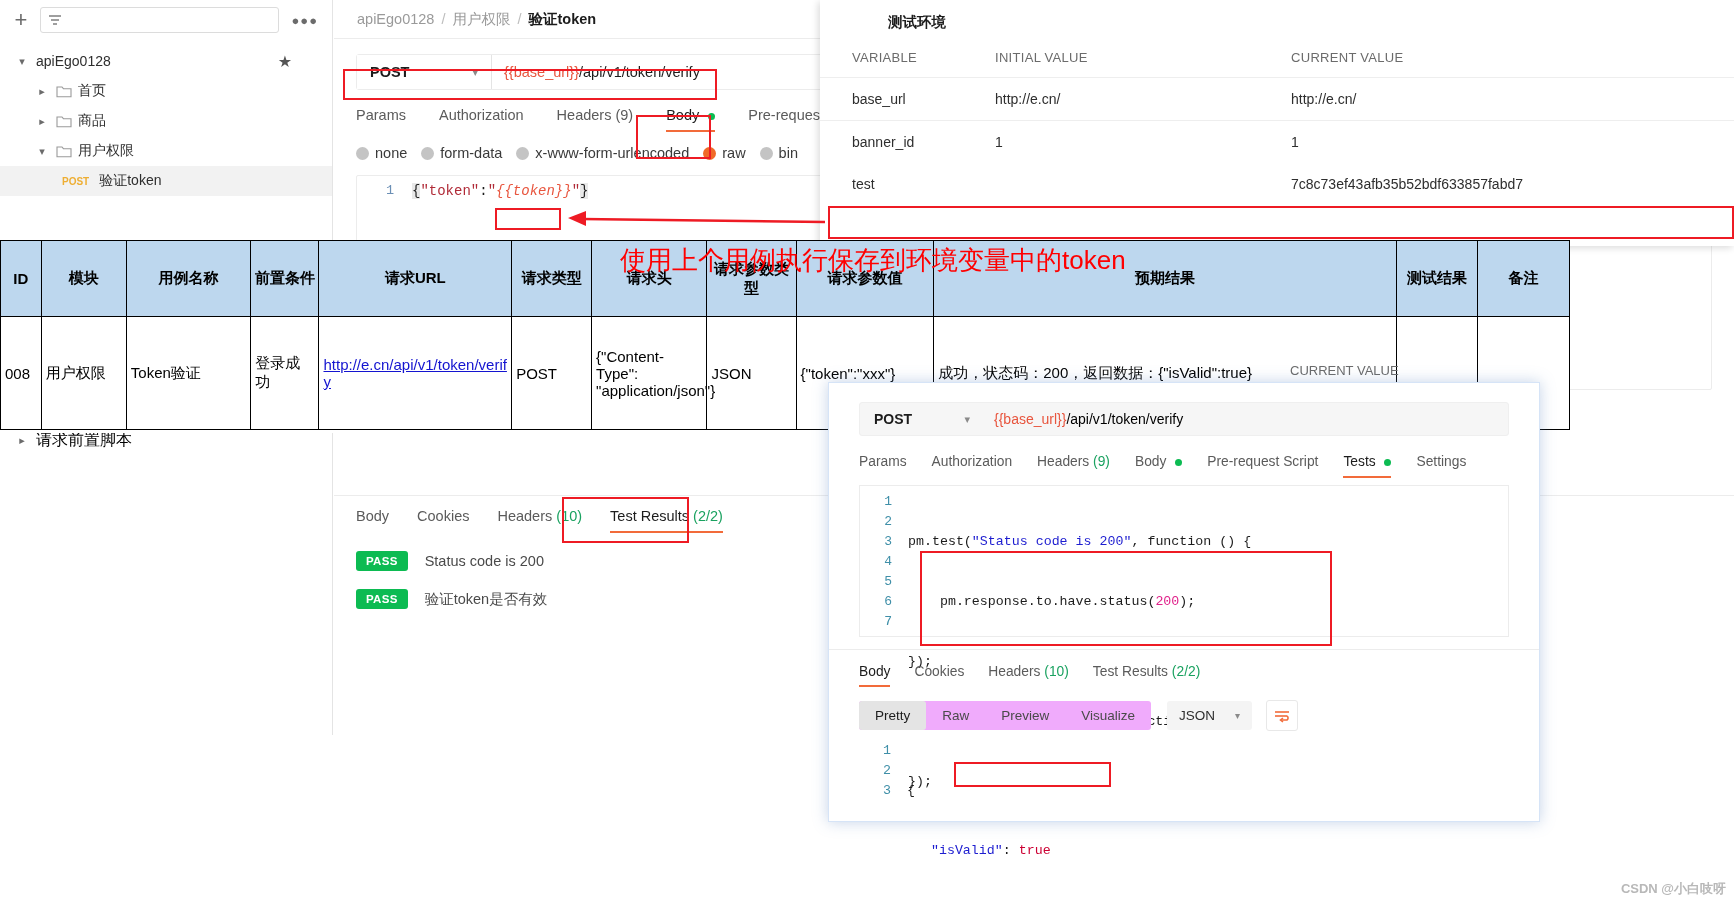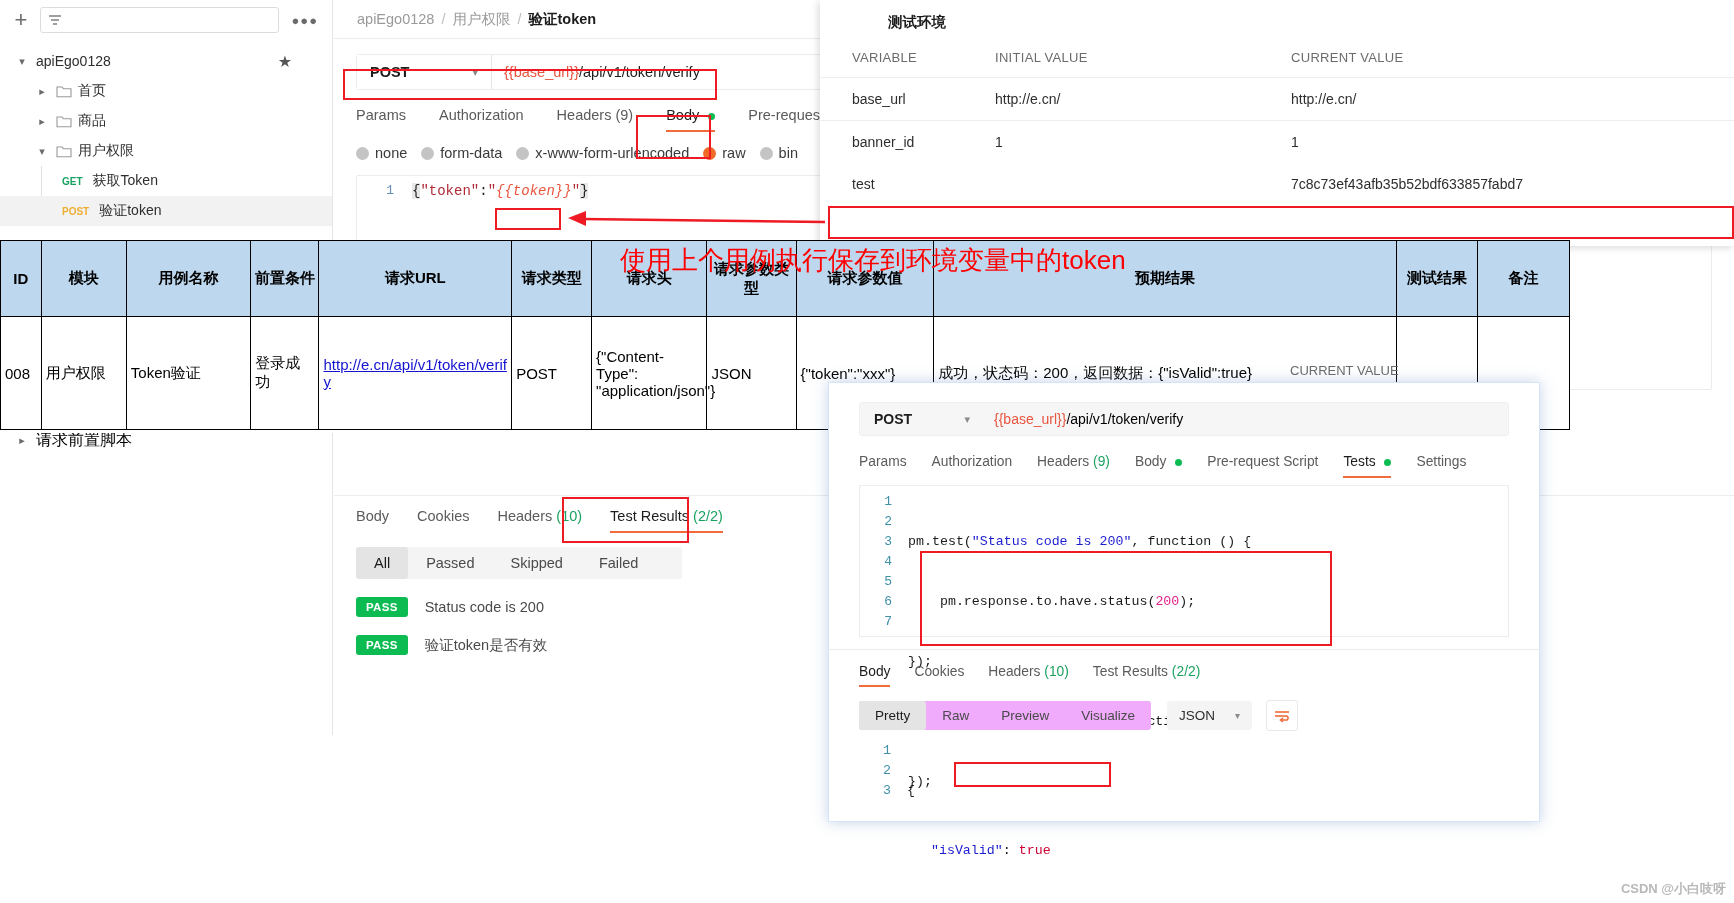--- a/index.html
+++ b/index.html
@@ -293,24 +293,20 @@
         <span class="folder">
           <svg width="16" height="14" viewBox="0 0 16 14">
               <path d="M1 3 h5 l1.4 1.7 H15 v8 H1 Z" fill="none" stroke="#9a9a9a" stroke-width="1.1"></path>
             </svg>
         </span>
         <span>用户权限</span>
       </div>
 
       <div style="position:relative;">
         <div class="sb-vline"></div>
-        <div class="sb-row sb-indent-2">
-          <span class="sb-method m-get">GET</span>
-          <span>获取Token</span>
-        </div>
         <div class="sb-row sb-indent-2 selected">
           <span class="sb-method m-post">POST</span>
           <span>验证token</span>
         </div>
       </div>
     </div>
 
     <div class="sb-row" style="position:absolute; top:425px; left:0; width:100%;">
       <span class="caret">▸</span>
       <span>请求前置脚本</span>
@@ -390,26 +386,20 @@
       <div class="tab">
         <span>Headers</span>
         <span class="count-g">(10)</span>
       </div>
       <div class="tab active">
         <span>Test Results</span>
         <span class="count-g">(2/2)</span>
       </div>
     </div>
 
-    <div class="filter-pills">
-      <div class="pill active">All</div>
-      <div class="pill">Passed</div>
-      <div class="pill">Skipped</div>
-      <div class="pill">Failed</div>
-    </div>
 
     <div class="test-row">
       <span class="badge-pass">PASS</span>
       <span class="test-name">Status code is 200</span>
     </div>
     <div class="test-row">
       <span class="badge-pass">PASS</span>
       <span class="test-name">验证token是否有效</span>
     </div>
   </div>

